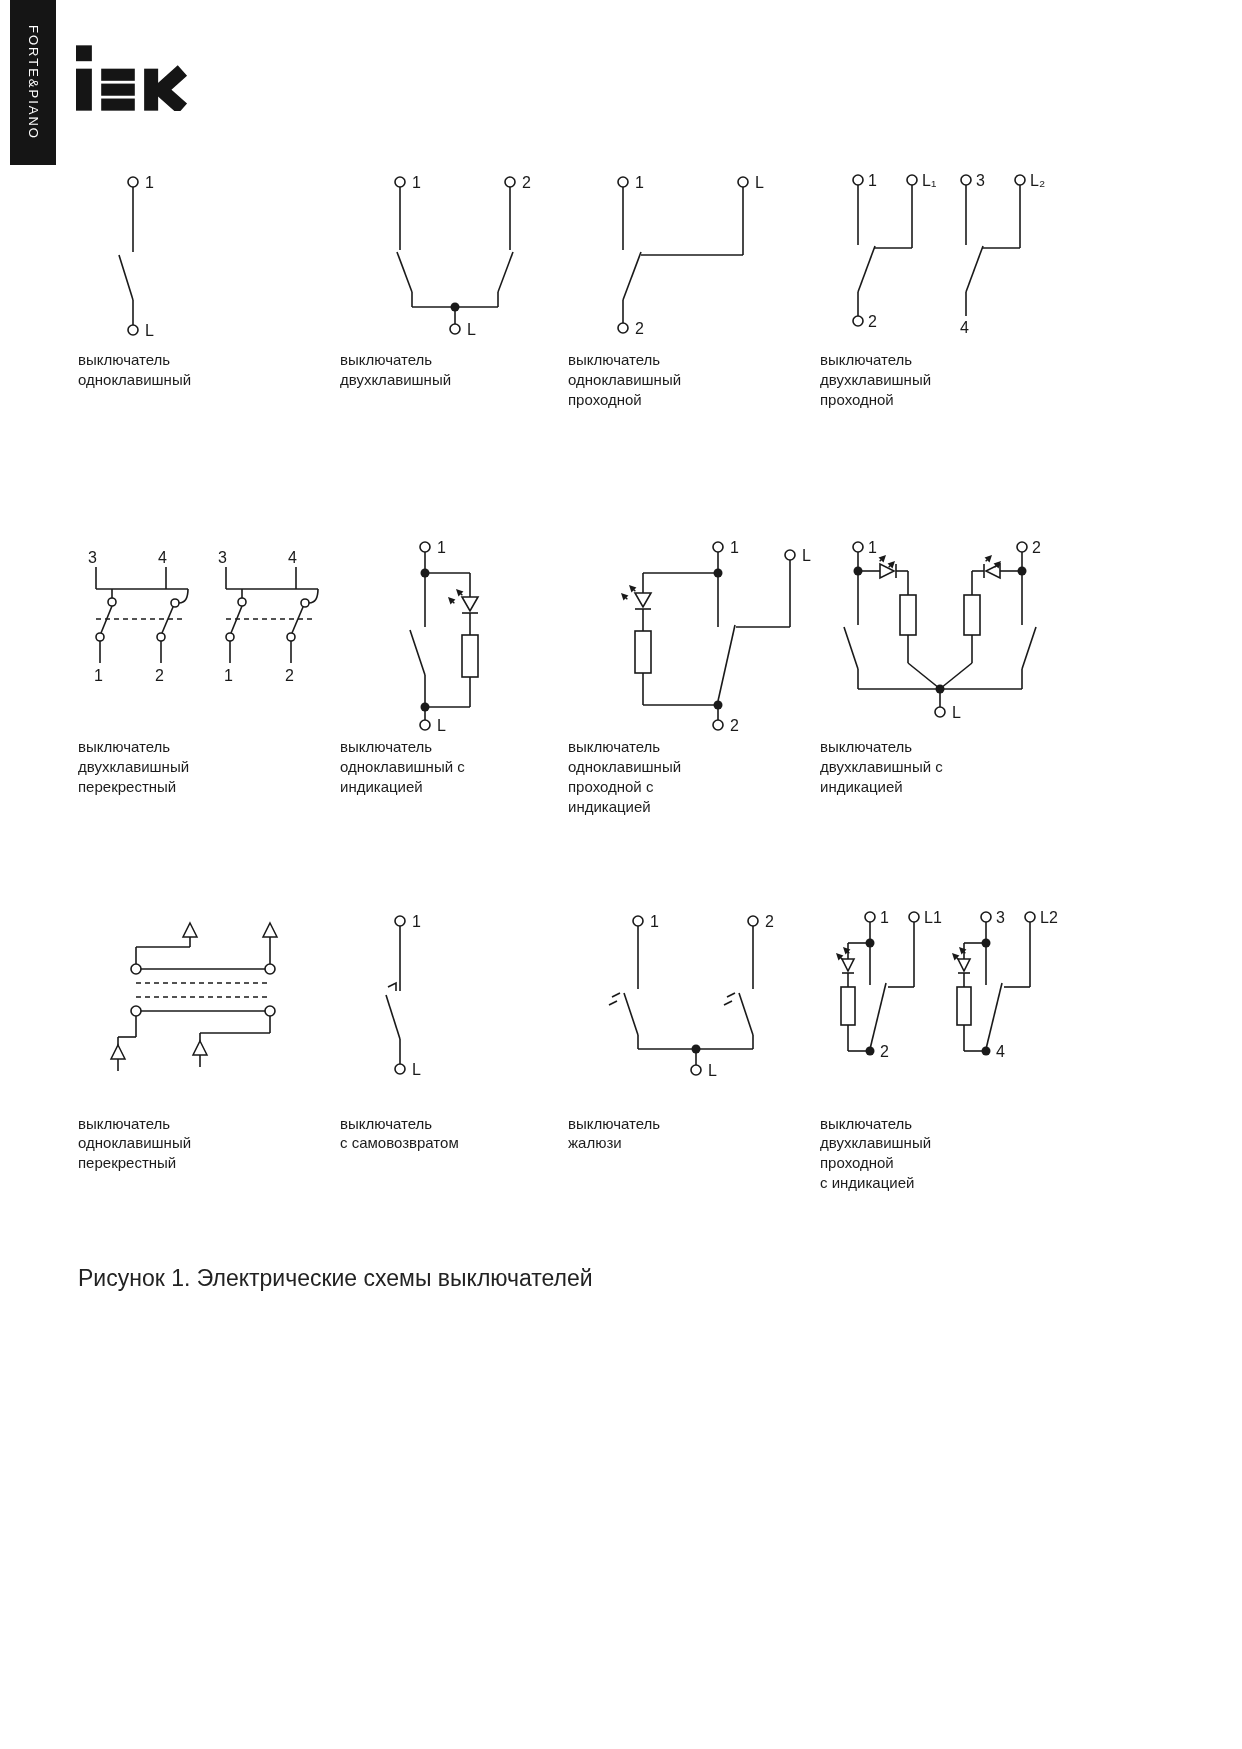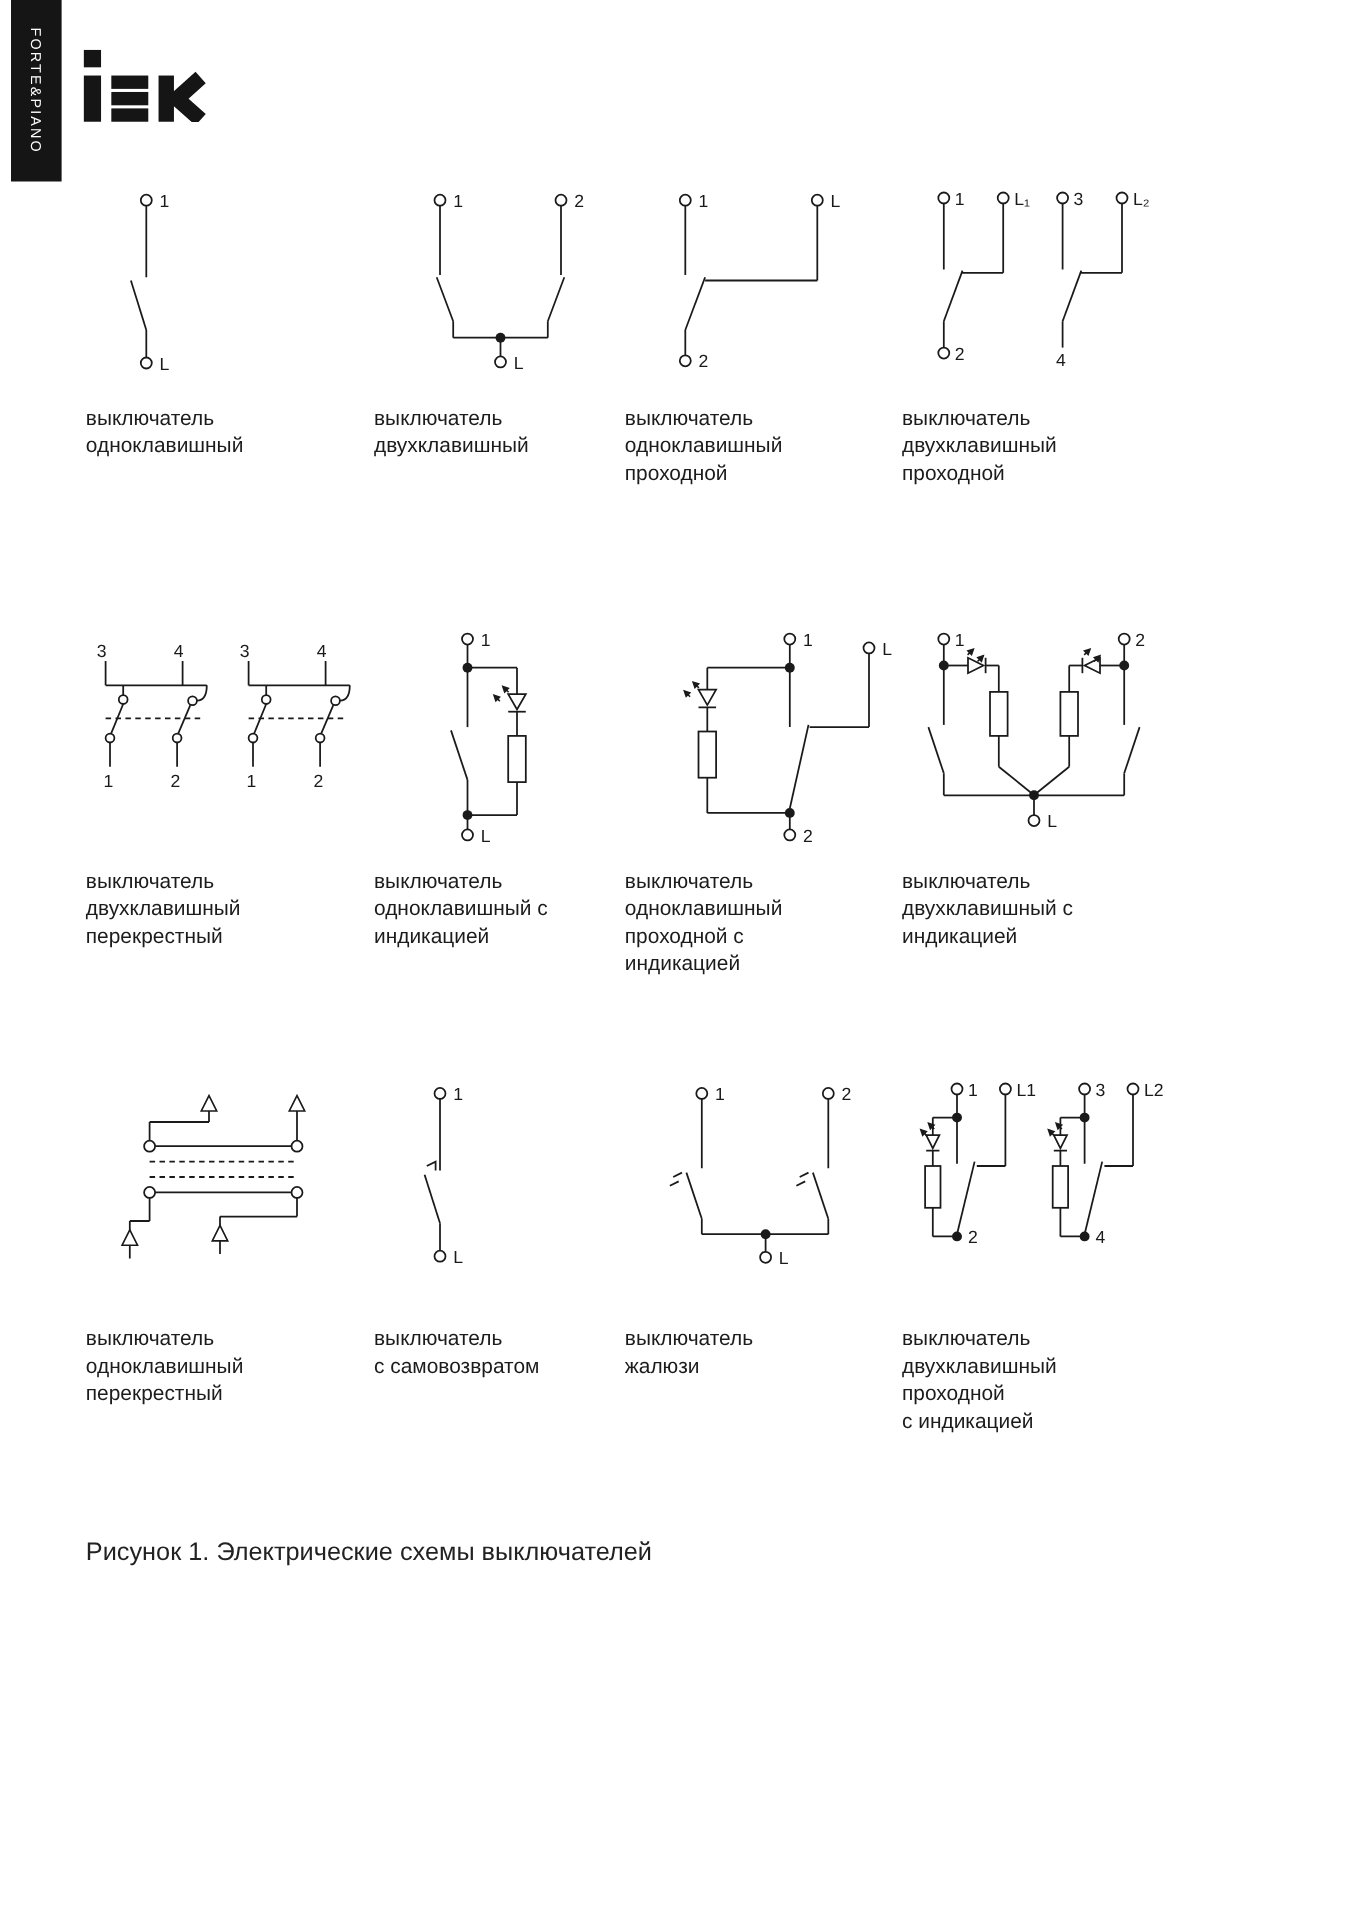--- a/index.html
+++ b/index.html
@@ -10,22 +10,22 @@
   .side-tab{position:absolute;left:10px;top:0;width:46px;height:165px;background:#151515;
             display:flex;align-items:center;justify-content:center}
   .side-tab .label{color:#fff;font-size:13px;letter-spacing:2px;writing-mode:vertical-rl;
                    white-space:nowrap}
   .logo{position:absolute;left:76px;top:45px}
   .content{position:absolute;left:0;top:160px;width:1242px}
   .row{display:grid;grid-template-columns:262px 228px 252px 420px;padding-left:78px;align-items:start}
   .row-1{margin-bottom:118px}
   .row-2{margin-bottom:82px}
   .cell svg{display:block}
-  .caption{margin-top:18px;font-size:19px;line-height:1.32;white-space:pre-line;color:#1c1c1c}
-  .figure-caption{margin-top:92px;padding-left:78px;font-size:23px;color:#222}
+  .caption{margin-top:0;font-size:15px;line-height:1.32;white-space:pre-line;color:#1c1c1c}
+  .figure-caption{margin-top:72px;padding-left:78px;font-size:23px;color:#222}
   
   .schematic line,.schematic path,.schematic polyline{stroke:#1a1a1a;stroke-width:1.6;fill:none}
   .schematic .dash{stroke-dasharray:5 4}
   .schematic circle.term{fill:#fff;stroke:#1a1a1a;stroke-width:1.6}
   .schematic circle.node{fill:#1a1a1a;stroke:none}
   .schematic rect.res{fill:#fff;stroke:#1a1a1a;stroke-width:1.6}
   .schematic polygon.led{fill:#fff;stroke:#1a1a1a;stroke-width:1.6}
   .schematic polygon.ah{fill:#1a1a1a;stroke:none}
   .schematic polygon.hollow{fill:#fff;stroke:#1a1a1a;stroke-width:1.5}
   .schematic .arr line{stroke-width:1.4}

